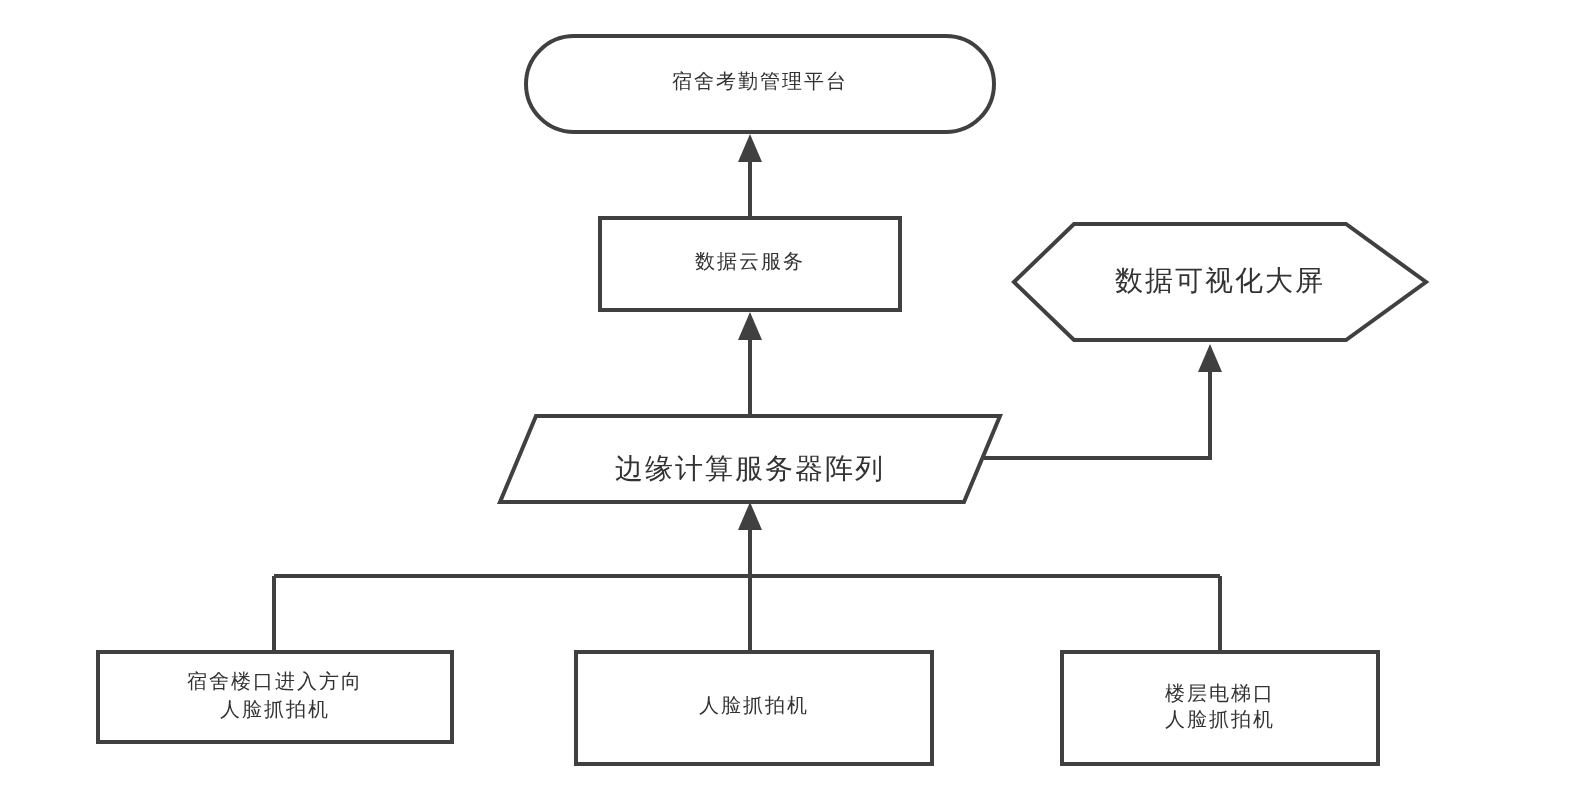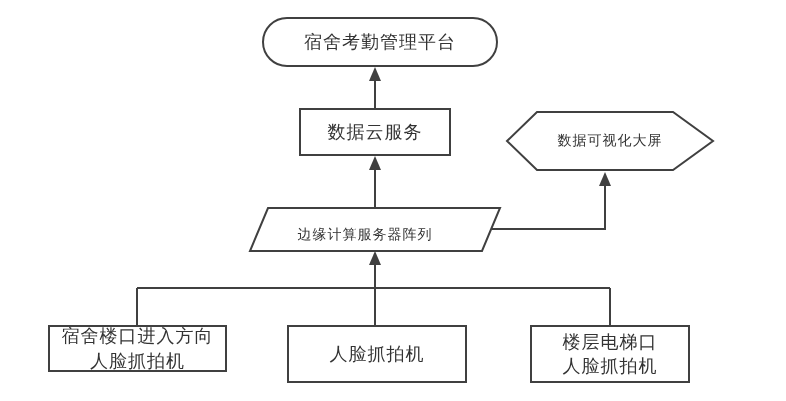--- a/index.html
+++ b/index.html
@@ -20,21 +20,21 @@
     left: 0; top: 0;
     width: 786px;
     height: 401px;
   }
   .node {
     position: absolute;
     box-sizing: border-box;
     background: #ffffff;
     border: 2px solid #404040;
     color: #333333;
-    font-size: 18px;
+    font-size: 10px;
     line-height: 1.35;
     display: flex;
     flex-direction: column;
     align-items: center;
     justify-content: center;
     letter-spacing: 1px;
   }
   .node-label-overlay {
     position: absolute;
     box-sizing: border-box;
@@ -62,21 +62,21 @@
   }
   .box-cam-out {
     left: 287px; top: 325px;
     width: 180px; height: 58px;
   }
   .box-cam-elevator {
     left: 530px; top: 325px;
     width: 160px; height: 58px;
   }
   .label-edge {
-    left: 240px; top: 208px;
+    left: 250px; top: 208px;
     width: 250px; height: 53px;
   }
   .label-screen {
     left: 507px; top: 112px;
     width: 206px; height: 58px;
   }
 </style>
 </head>
 <body>
 

